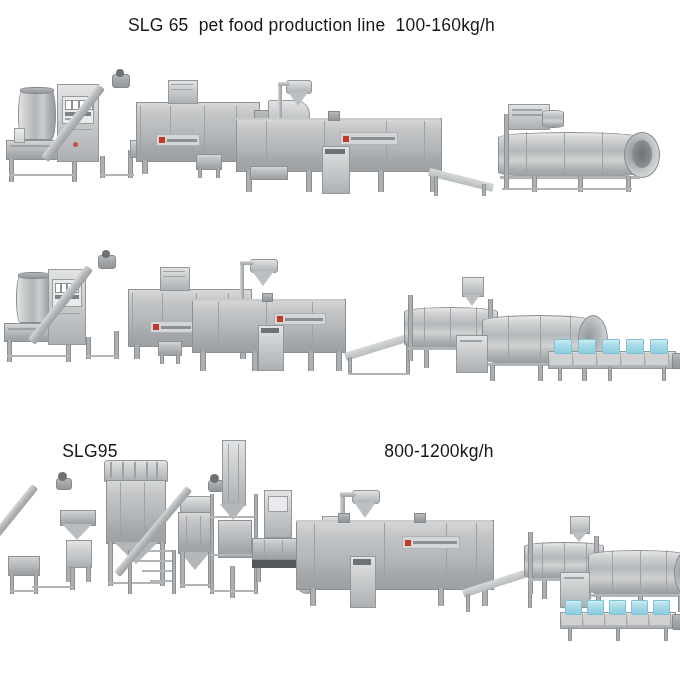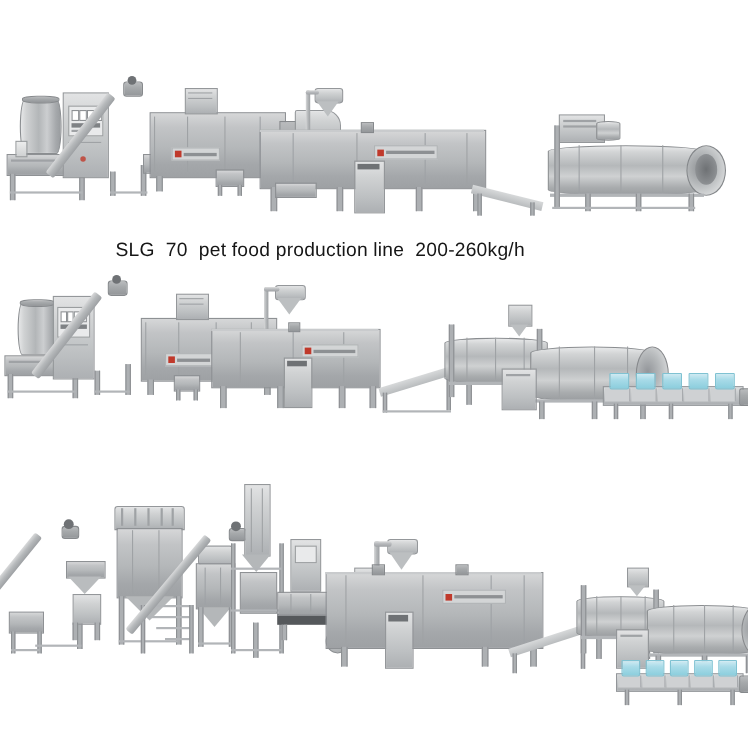--- a/index.html
+++ b/index.html
@@ -67,20 +67,21 @@
   .bucket{position:absolute;background:linear-gradient(180deg,#cfeaf2 0%,#a8dbe8 40%,#8ccedd 100%);border:1px solid #7fc2d2;border-radius:1px 1px 2px 2px;}
   .belt{position:absolute;background:linear-gradient(180deg,#dcdedf,#c3c6c8 45%,#abaeb1);border:1px solid #93969a;}
   .belt-seg{position:absolute;background:#cfd1d3;border-right:1px solid #a7aaad;}
   .incline{position:absolute;background:linear-gradient(180deg,#d7d9da,#b9bcbe);border:1px solid #9093969;}
 </style>
 </head>
 <body>
 
 <div id="page">
 
+  <div class="caption cap1">SLG 65  pet food production line  100-160kg/h</div>
 
   <div class="row r1">
 
     <div class="mach" style="left:18px;top:32px;width:36px;height:52px;">
       <div class="cyl-v" style="position:absolute;left:0;top:0;width:36px;height:48px;"></div>
       <div class="steel-d" style="position:absolute;left:2px;top:-3px;width:32px;height:5px;border-radius:40%;"></div>
     </div>
 
     <div class="mach" style="left:6px;top:82px;width:72px;height:22px;">
       <div class="steel" style="position:absolute;left:0;top:0;width:72px;height:18px;"></div>
@@ -207,21 +208,20 @@
 
       <div class="bar" style="left:2px;top:62px;width:140px;height:3px;"></div>
       <div class="leg" style="left:6px;top:0px;width:3px;height:76px;"></div>
       <div class="leg" style="left:34px;top:62px;width:3px;height:16px;"></div>
       <div class="leg" style="left:80px;top:62px;width:3px;height:16px;"></div>
       <div class="leg" style="left:128px;top:62px;width:3px;height:16px;"></div>
       <div class="bar" style="left:4px;top:74px;width:130px;height:2px;"></div>
     </div>
   </div>
 
-  <div class="caption cap2">SLG  70  pet food production line  200-260kg/h</div>
 
   <div class="row r2">
 
     <div class="mach" style="left:16px;top:32px;width:34px;height:50px;">
       <div class="cyl-v" style="position:absolute;left:0;top:0;width:34px;height:46px;"></div>
       <div class="steel-d" style="position:absolute;left:2px;top:-3px;width:30px;height:5px;border-radius:40%;"></div>
     </div>
     <div class="mach" style="left:4px;top:80px;width:68px;height:22px;">
       <div class="steel" style="position:absolute;left:0;top:0;width:68px;height:17px;"></div>
       <div class="strip" style="left:4px;top:5px;width:36px;height:2px;"></div>
@@ -359,20 +359,23 @@
       <div class="bucket" style="left:54px;top:4px;width:16px;height:13px;"></div>
       <div class="bucket" style="left:78px;top:4px;width:16px;height:13px;"></div>
       <div class="bucket" style="left:102px;top:4px;width:16px;height:13px;"></div>
       <div class="leg" style="left:10px;top:32px;width:2px;height:14px;"></div>
       <div class="leg" style="left:60px;top:32px;width:2px;height:14px;"></div>
       <div class="leg" style="left:114px;top:32px;width:2px;height:14px;"></div>
       <div class="steel-d" style="position:absolute;left:124px;top:18px;width:8px;height:14px;border-radius:2px;"></div>
     </div>
   </div>
 
+  <div class="caption cap3b">
+    <span class="c3-code">SLG95</span><span class="c3-mid"></span><span class="c3-rate">800-1200kg/h</span>
+  </div>
 
   <div class="row r3">
 
     <div class="mach" style="left:8px;top:124px;width:34px;height:40px;">
       <div class="steel" style="position:absolute;left:0;top:0;width:30px;height:18px;"></div>
       <div class="leg" style="left:2px;top:18px;width:2px;height:20px;"></div>
       <div class="leg" style="left:26px;top:18px;width:2px;height:20px;"></div>
       <div class="bar" style="left:2px;top:34px;width:26px;height:2px;"></div>
     </div>
     <div class="mach" style="left:28px;top:48px;width:64px;height:96px;">

